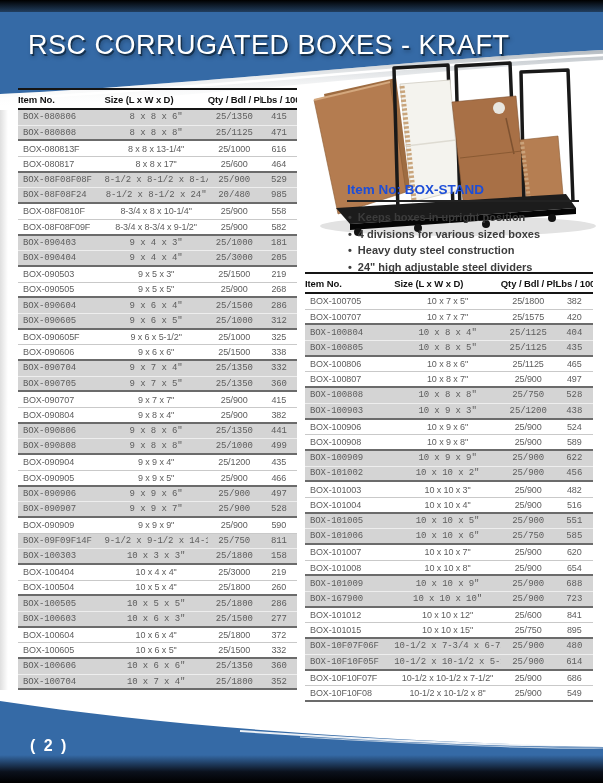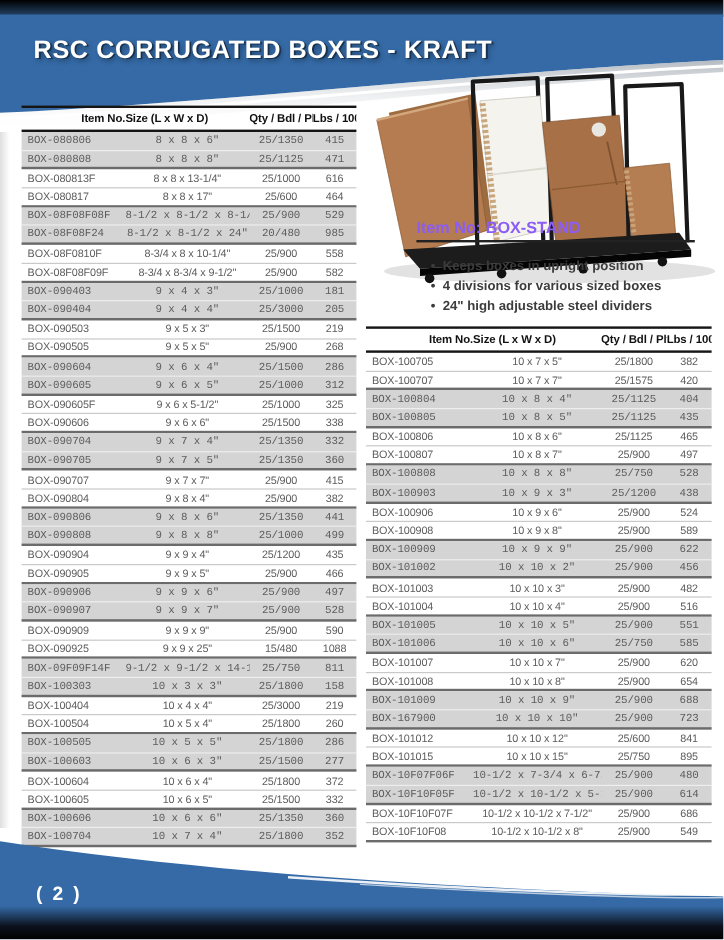--- a/index.html
+++ b/index.html
@@ -8,21 +8,21 @@
     background:#ffffff;
     font-family:"Liberation Sans", sans-serif;
     -webkit-font-smoothing:antialiased;
   }
   
   .header-art{position:absolute;top:0;left:0;display:block;}
   .footer-art{position:absolute;top:693px;left:0;display:block;}
   .fill-blue{fill:var(--band-blue,#356aa6);}
   .page-title{
     position:absolute;left:28px;top:30px;width:560px;
-    font-size:21px;font-weight:700;letter-spacing:.5px;color:#ffffff;
+    font-size:27px;font-weight:400;letter-spacing:.5px;color:#ffffff;
     text-shadow:1.5px 1.5px 0 #16324f, 2px 3px 4px rgba(0,0,0,.35);
     white-space:nowrap;
   }
   .left-edge{
     position:absolute;left:0;top:110px;width:8px;height:580px;
     background:linear-gradient(to right, rgba(110,110,110,.22), rgba(255,255,255,0));
   }
   .page-num{
     position:absolute;left:30px;top:737px;
     font-size:16px;font-weight:bold;color:#ffffff;letter-spacing:2px;
@@ -44,28 +44,28 @@
   .row.shade:not(.pair-end){border-bottom-color:#eeeeee;}
   .row.pair-end{border-bottom:2px solid #6b6b6b;}
   .cell{
     font-size:9px;color:#5d5d5d;letter-spacing:-.1px;
     white-space:nowrap;overflow:hidden;
   }
   .c0{width:31%;text-align:left;padding-left:5px;box-sizing:border-box;}
   .c1{width:37%;text-align:center;}
   .c2{width:19%;text-align:center;}
   .c3{width:13%;text-align:center;}
-  .thead .c0{padding-left:0;text-align:right;}
+  .thead .c0{padding-left:0;text-align:left;}
   
   .product-info{position:absolute;left:347px;top:182px;width:248px;}
   .product-title{
-    font-size:13.5px;font-weight:bold;color:#8b5cf6;
+    font-size:13.5px;font-weight:bold;color:#1d4ed8;
     border-bottom:2.5px solid #222;padding-bottom:3px;margin-bottom:7px;width:232px;
   }
-  .product-bullets{list-style:none;margin:12px;padding:0;}
+  .product-bullets{list-style:none;margin:1px;padding:0;}
   .product-bullets li{
     font-size:11px;font-weight:bold;color:#3c3c3c;line-height:16.5px;white-space:nowrap;
   }
   .product-bullets li::before{content:"\2022";margin-right:6px;}
   
   .stand-art{position:absolute;left:300px;top:58px;display:block;}
 </style>
 </head>
 <body>
 
@@ -120,20 +120,21 @@
   <circle cx="118" cy="170" r="4" fill="#111"></circle>
   <circle cx="186" cy="166" r="4" fill="#111"></circle>
   <circle cx="252" cy="160" r="4" fill="#111"></circle>
 </svg>
 
 <div class="product-info">
   <div class="product-title">Item No: BOX-STAND</div>
   <ul class="product-bullets">
     <li>Keeps boxes in upright position</li>
     <li>4 divisions for various sized boxes</li>
+    <li>Heavy duty steel construction</li>
     <li>24" high adjustable steel dividers</li>
   </ul>
 </div>
 
 <div class="table left">
   <div class="thead">
     <div class="cell c0">Item No.</div>
     <div class="cell c1">Size (L x W x D)</div>
     <div class="cell c2">Qty / Bdl / Plt</div>
     <div class="cell c3">Lbs / 1000</div>
@@ -293,26 +294,20 @@
         <div class="cell c0">BOX-090907</div>
         <div class="cell c1">9 x 9 x 7"</div>
         <div class="cell c2">25/900</div>
         <div class="cell c3">528</div>
       </div>
       <div class="row">
         <div class="cell c0">BOX-090909</div>
         <div class="cell c1">9 x 9 x 9"</div>
         <div class="cell c2">25/900</div>
         <div class="cell c3">590</div>
-      </div>
-      <div class="row pair-end">
-        <div class="cell c0">BOX-090925</div>
-        <div class="cell c1">9 x 9 x 25"</div>
-        <div class="cell c2">15/480</div>
-        <div class="cell c3">1088</div>
       </div>
       <div class="row shade">
         <div class="cell c0">BOX-09F09F14F</div>
         <div class="cell c1">9-1/2 x 9-1/2 x 14-1/4"</div>
         <div class="cell c2">25/750</div>
         <div class="cell c3">811</div>
       </div>
       <div class="row shade pair-end">
         <div class="cell c0">BOX-100303</div>
         <div class="cell c1">10 x 3 x 3"</div>

